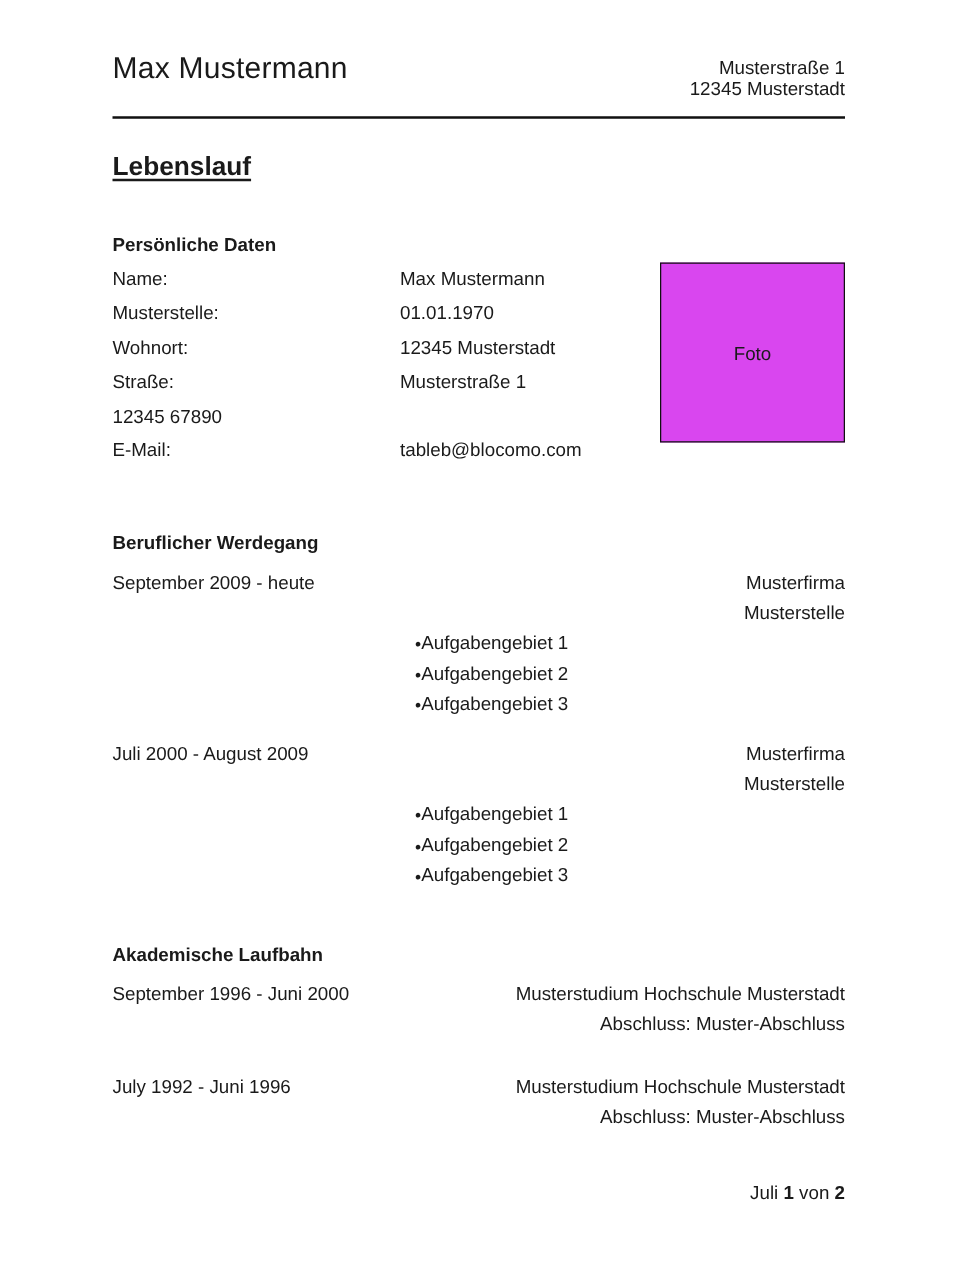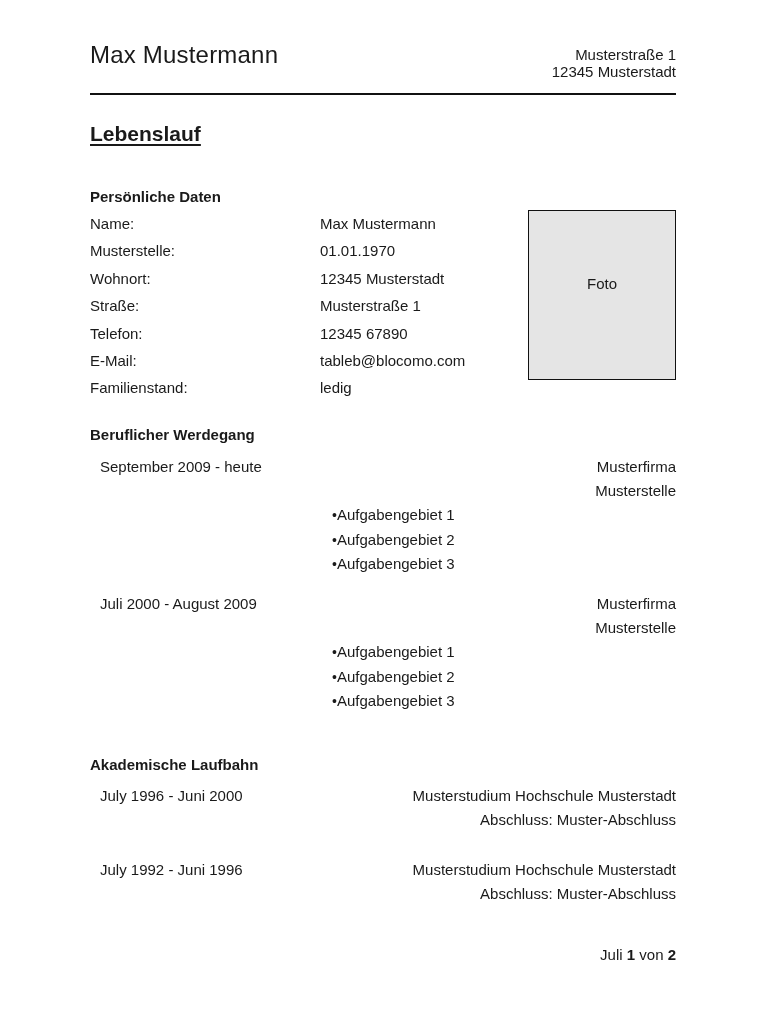--- a/index.html
+++ b/index.html
@@ -77,43 +77,43 @@
     grid-template-columns: 230px 1fr;
     line-height: 27.4px;
     white-space: nowrap;
   }
 
   .photo-box {
     position: absolute;
     left: 528px;
     top: 210px;
     width: 148px;
-    height: 170px;
+    height: 144px;
     border: 1.5px solid #111111;
-    background: #e5e5e5;
+    background: #d946ef;
   }
   .photo-label {
     position: absolute;
     left: 0;
     right: 0;
     top: 64px;
     text-align: center;
     font-size: 15px;
   }
 
   
   .career { top: 427px; }
   .entries { margin-top: 13px; }
   .entry {
     display: grid;
     grid-template-columns: 230px 1fr;
     line-height: 24.2px;
   }
   .entry + .entry { margin-top: 16px; }
-  .entry-period { white-space: nowrap; margin-left: 10px; }
+  .entry-period { white-space: nowrap; }
   .entry-body { white-space: nowrap; text-align: right; }
   .bullet-line { display: flex; }
   .bullet-dot {
     width: 17px;
     flex: 0 0 17px;
     font-size: 14px;
   }
 
   
   .education { top: 757px; }
@@ -162,30 +162,25 @@
       </div>
       <div class="kv-row">
         <span>Wohnort:</span>
         <span>12345 Musterstadt</span>
       </div>
       <div class="kv-row">
         <span>Straße:</span>
         <span>Musterstraße 1</span>
       </div>
       <div class="kv-row">
-        <span>Telefon:</span>
         <span>12345 67890</span>
       </div>
       <div class="kv-row">
         <span>E-Mail:</span>
         <span>tableb@blocomo.com</span>
-      </div>
-      <div class="kv-row">
-        <span>Familienstand:</span>
-        <span>ledig</span>
       </div>
     </div>
   </div>
 
   <div class="photo-box">
     <div class="photo-label">Foto</div>
   </div>
 
   <div class="section career">
     <div class="section-heading">Beruflicher Werdegang</div>
@@ -232,21 +227,21 @@
       </div>
 
     </div>
   </div>
 
   <div class="section education">
     <div class="section-heading">Akademische Laufbahn</div>
     <div class="edu-entries">
 
       <div class="edu-entry">
-        <div class="entry-period">July 1996 - Juni 2000</div>
+        <div class="entry-period">September 1996 - Juni 2000</div>
         <div class="entry-body">
           <div>Musterstudium Hochschule Musterstadt</div>
           <div>Abschluss: Muster-Abschluss</div>
         </div>
       </div>
 
       <div class="edu-entry">
         <div class="entry-period">July 1992 - Juni 1996</div>
         <div class="entry-body">
           <div>Musterstudium Hochschule Musterstadt</div>

